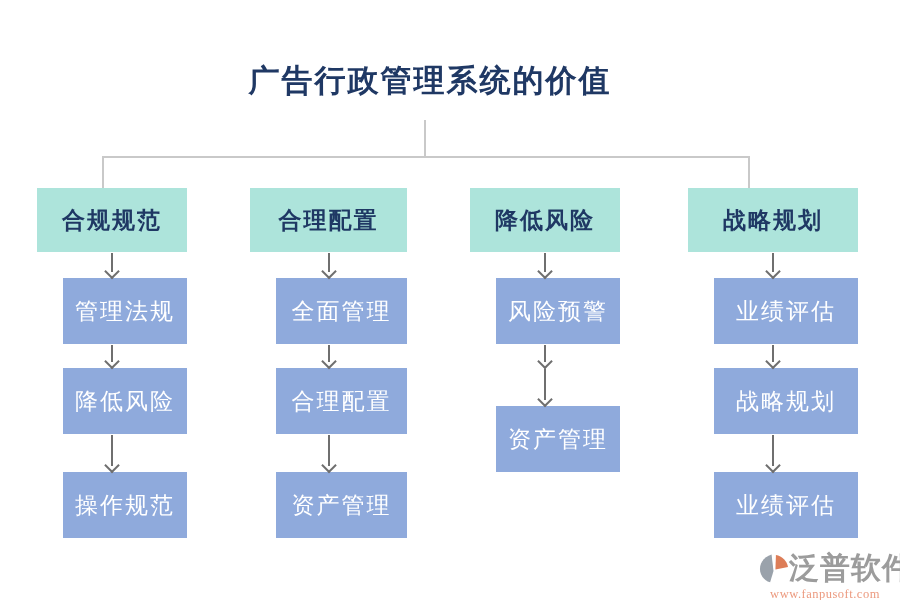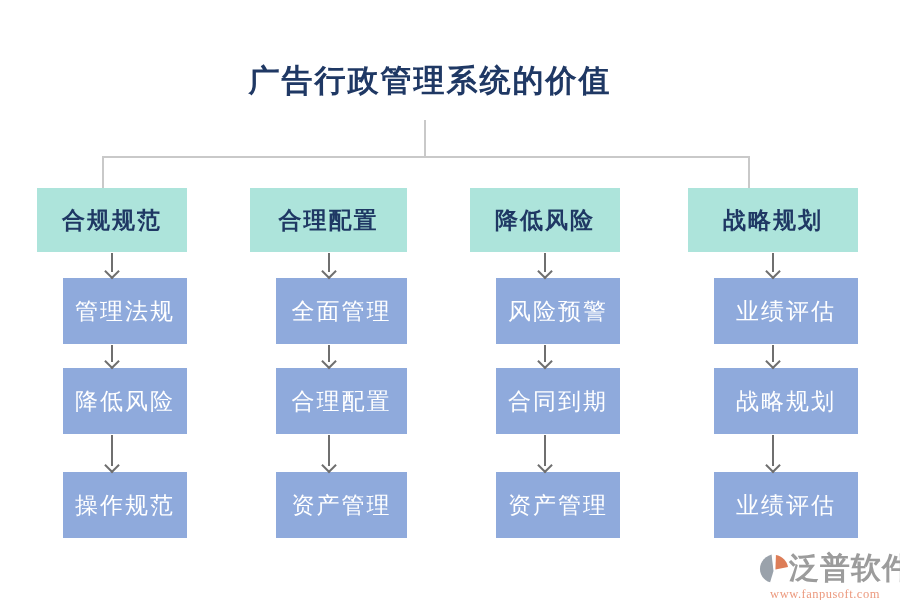--- a/index.html
+++ b/index.html
@@ -92,21 +92,20 @@
     <div class="item">合理配置</div>
     <div class="arrow arrow-c"></div>
     <div class="item">资产管理</div>
   </div>
 
   <div class="col col3">
     <div class="hdr">降低风险</div>
     <div class="arrow arrow-a"></div>
     <div class="item">风险预警</div>
     <div class="arrow arrow-b"></div>
-    <div class="item">合同到期</div>
     <div class="arrow arrow-c"></div>
     <div class="item">资产管理</div>
   </div>
 
   <div class="col col4">
     <div class="hdr">战略规划</div>
     <div class="arrow arrow-a"></div>
     <div class="item">业绩评估</div>
     <div class="arrow arrow-b"></div>
     <div class="item">战略规划</div>

